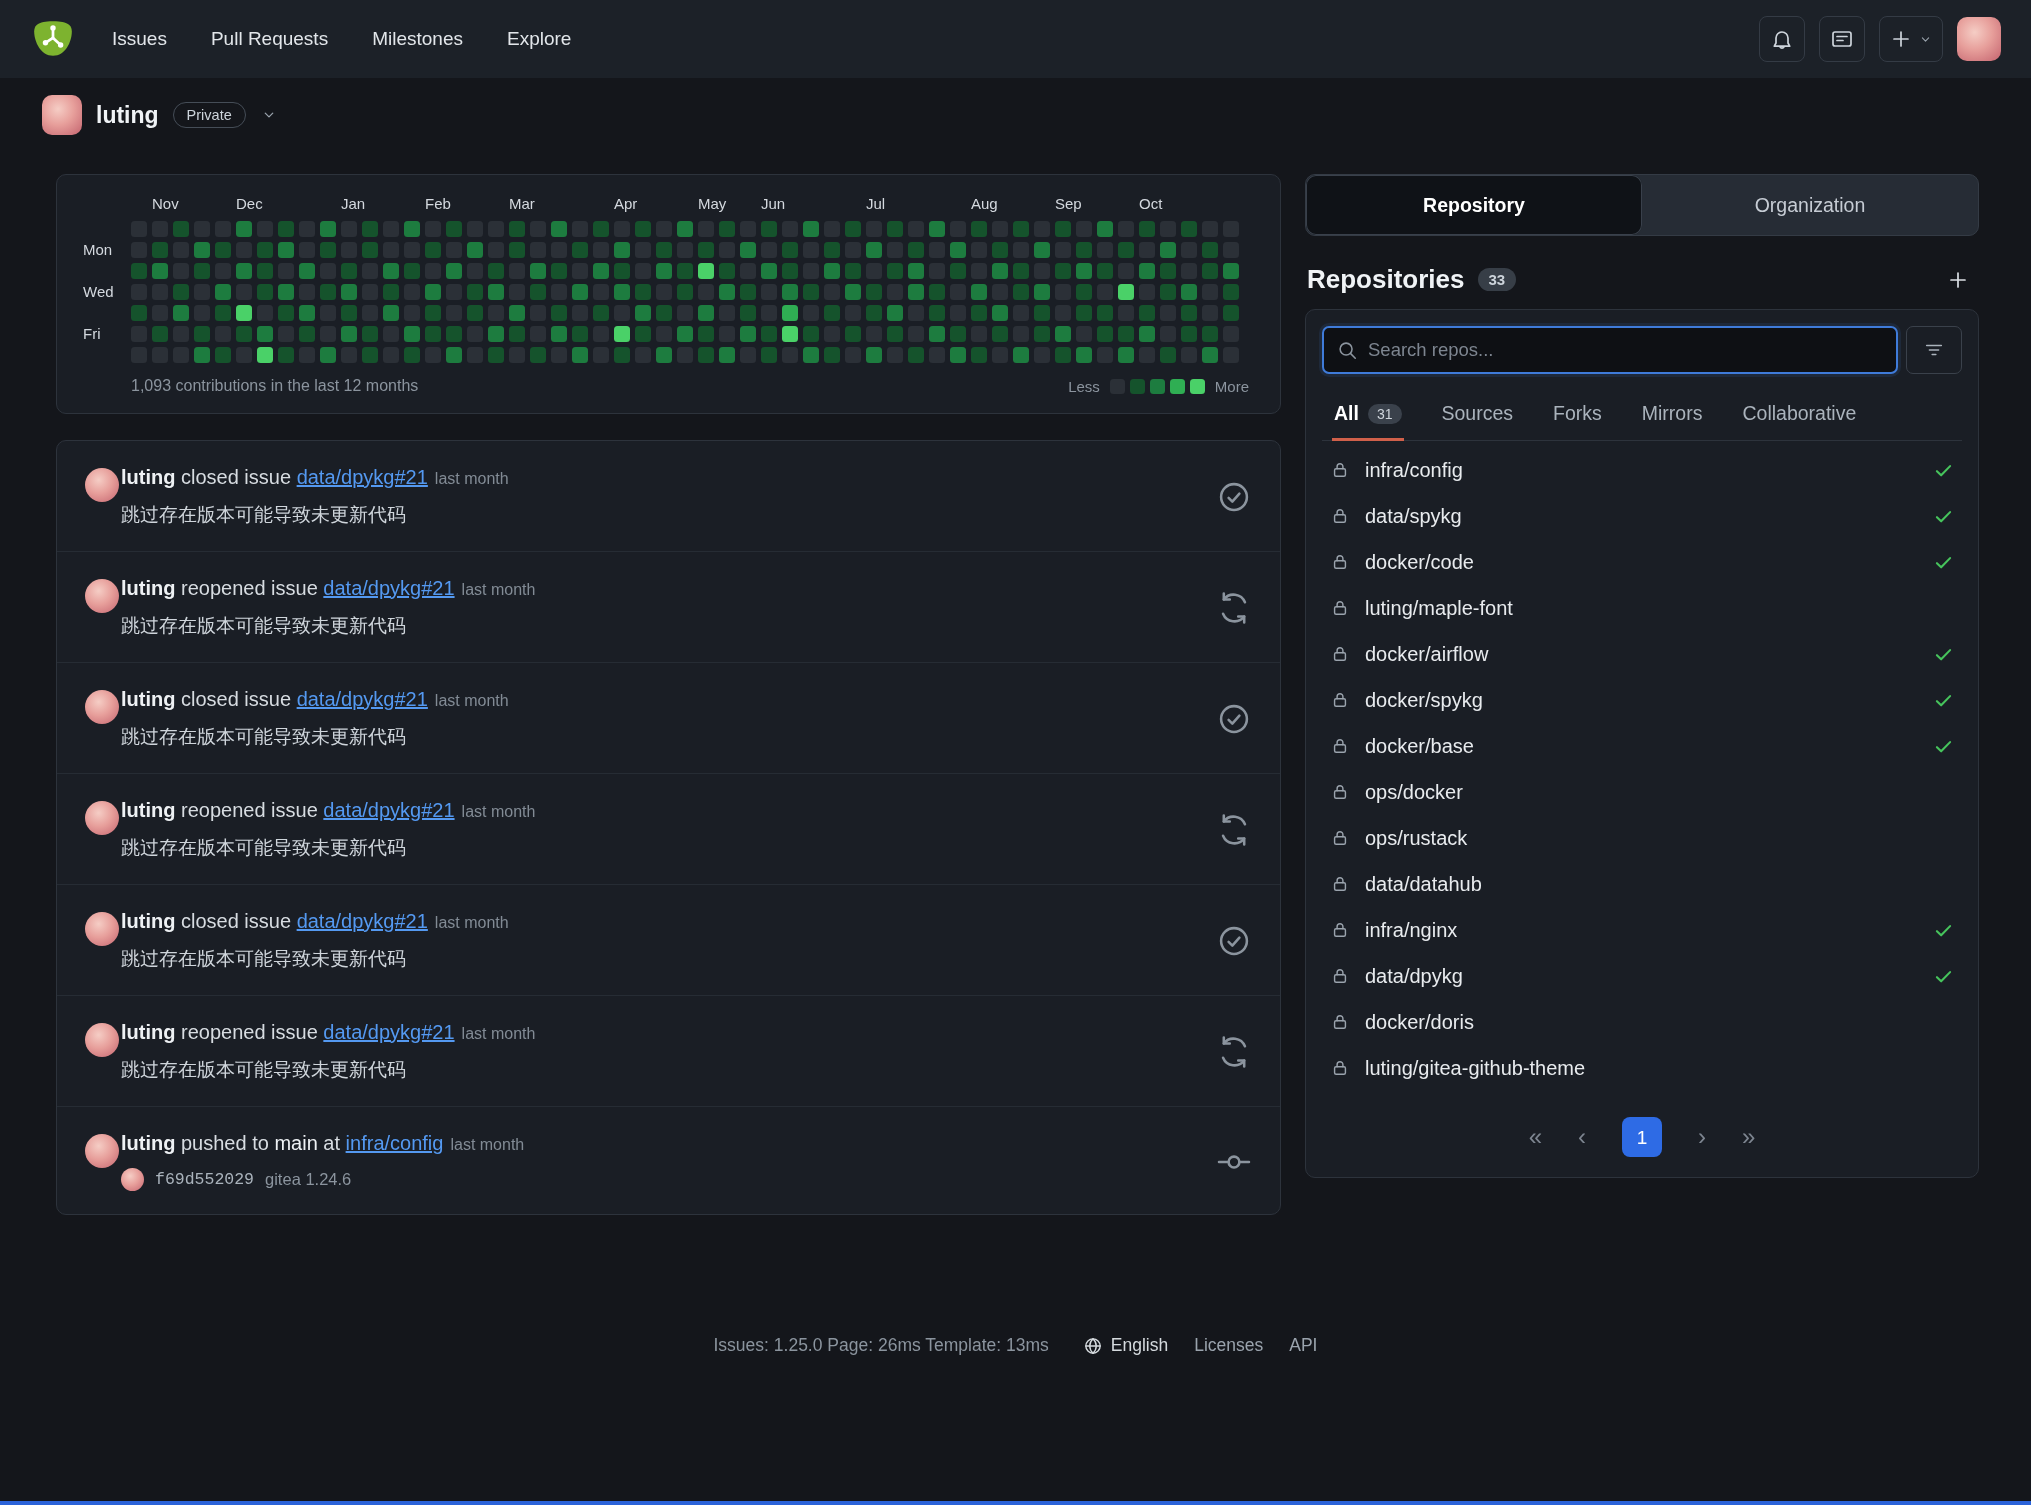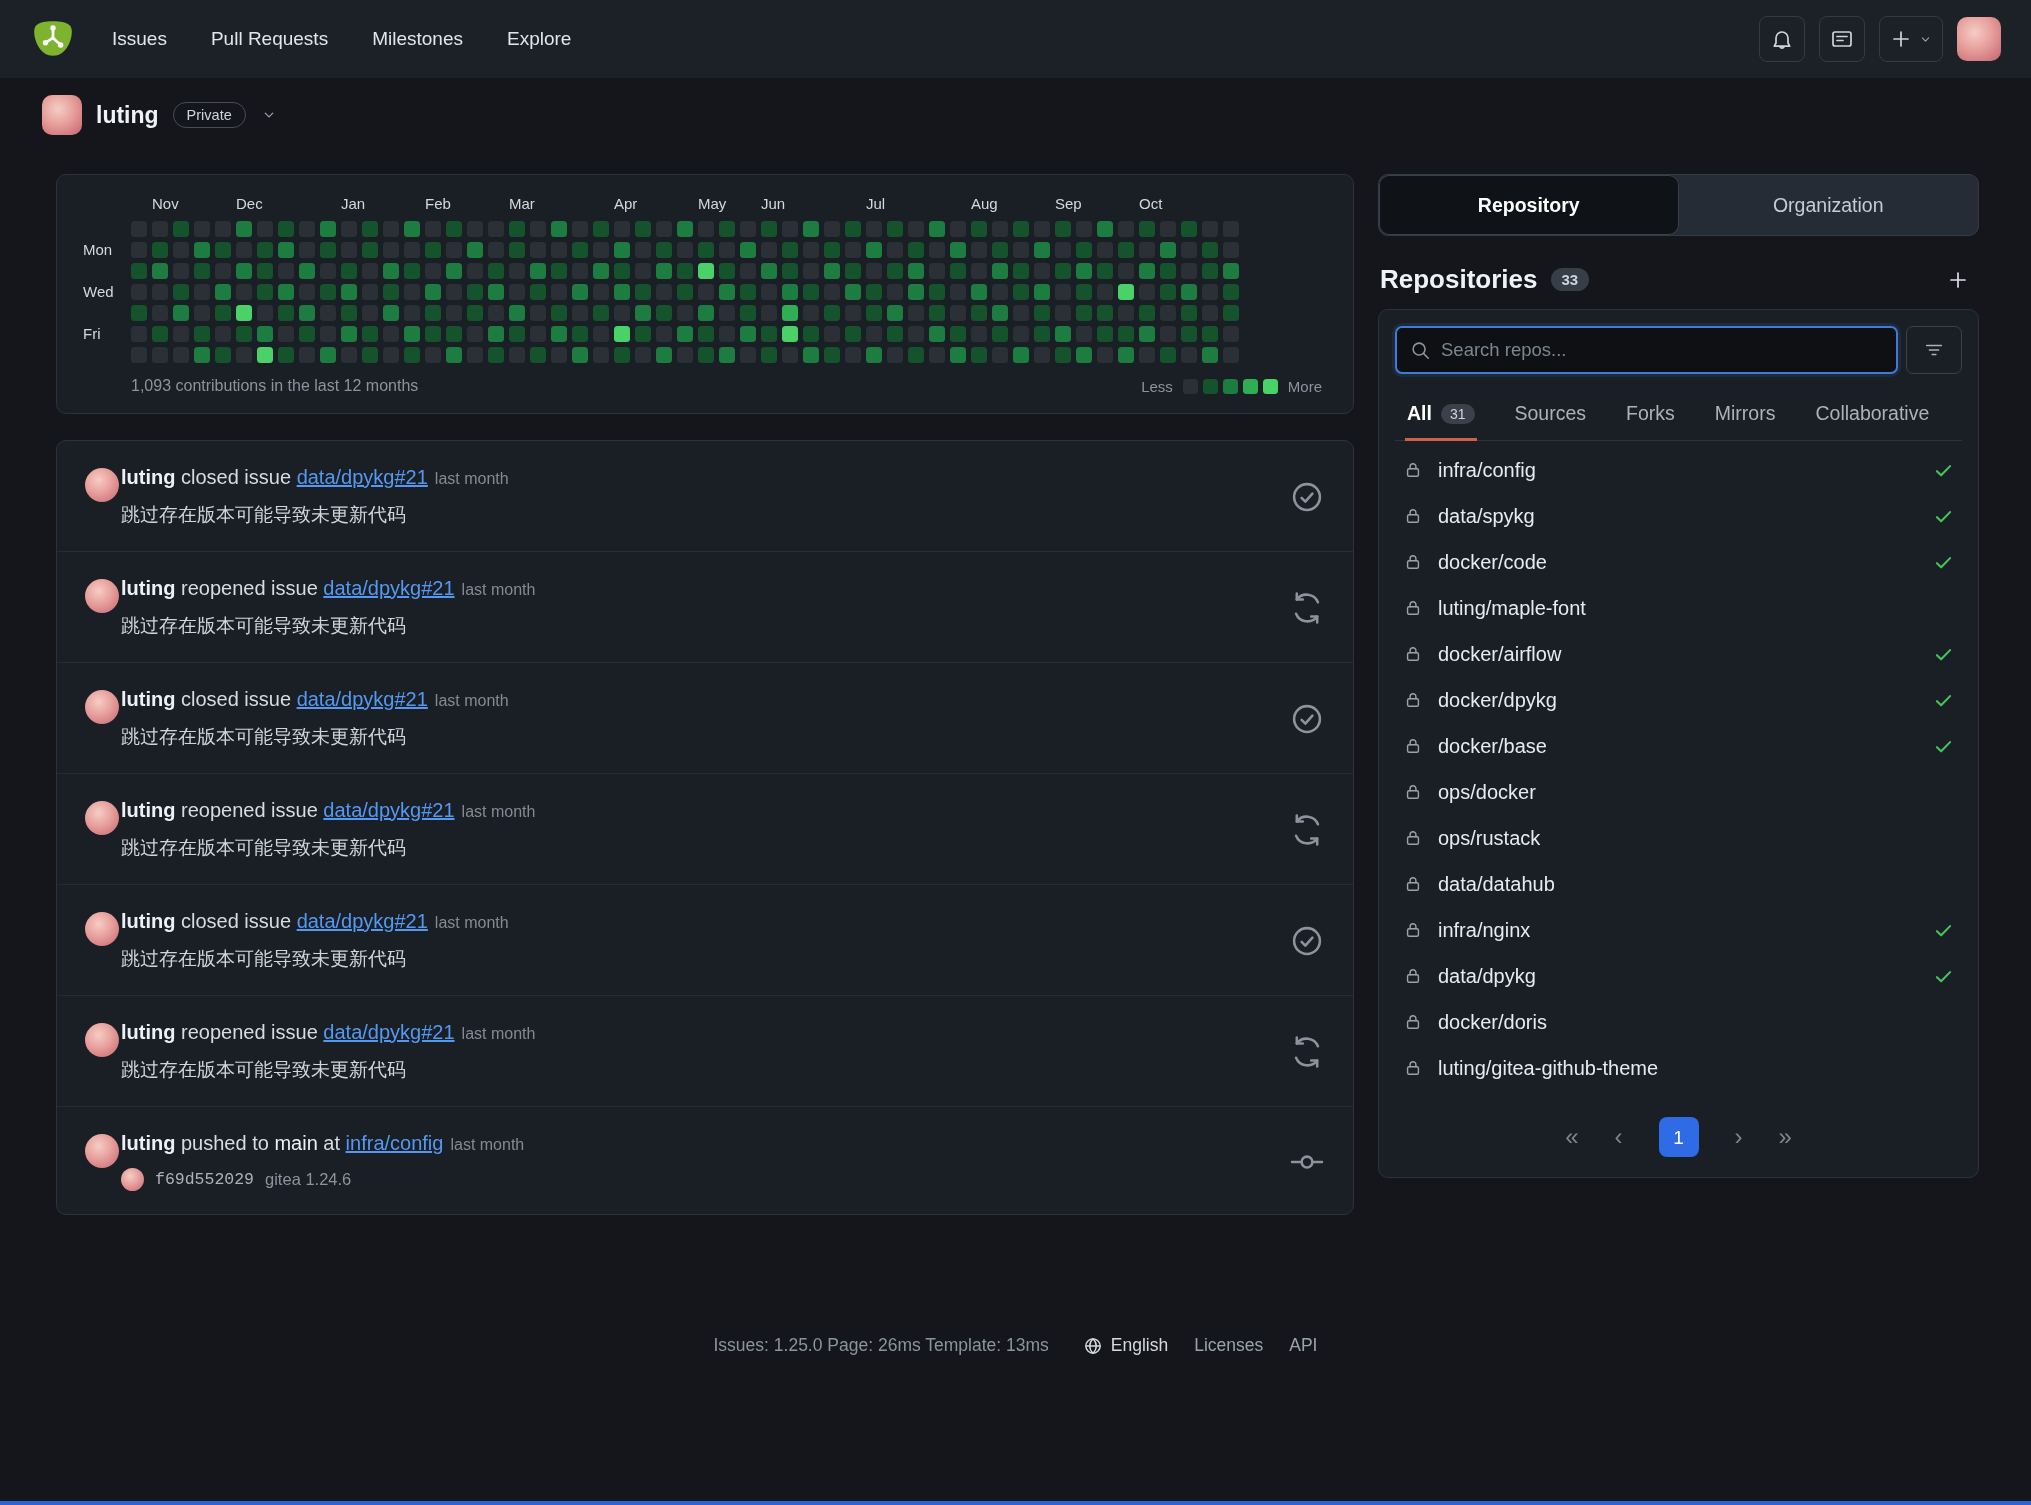--- a/index.html
+++ b/index.html
@@ -61,21 +61,21 @@
   .feed-branch { color: #eef1f4; }
   .feed-time { color: #828b95; font-size: 16px; margin-left: 7px; }
   .feed-text { margin-top: 13px; font-size: 19px; color: #cfd5db; }
   .feed-commit { margin-top: 13px; display: flex; align-items: center; gap: 11px; }
   .av-mini { width: 23px; height: 23px; border-radius: 50%; }
   .commit-sha { font-family: "Liberation Mono", "DejaVu Sans Mono", monospace; font-size: 16.5px; color: #aab3bc; cursor: pointer; }
   .commit-msg { font-size: 16.5px; color: #8b949e; }
   .feed-type { width: 36px; height: 36px; color: #8b949e; margin-left: 12px; align-self: center; flex: none; }
 
   
-  .sidebar { width: 601px; flex: none; }
+  .sidebar { width: 674px; flex: none; }
   .seg-tabs { display: flex; background: #262c35; border: 1px solid #343b45; border-radius: 10px; height: 62px; overflow: hidden; }
   .seg-tab { flex: 1; display: flex; align-items: center; justify-content: center; font-size: 19.5px; color: #c6ccd4; cursor: pointer; }
   .seg-tab.active { background: #0f1217; color: #fff; font-weight: bold; border-radius: 10px; box-shadow: inset 0 0 0 1px #39404b; }
   .repos-heading { display: flex; align-items: center; margin: 28px 6px 14px 2px; gap: 13px; }
   .repos-heading h2 { font-size: 26px; color: #f0f3f6; font-weight: bold; }
   .count-badge { background: #373e47; color: #cdd4db; border-radius: 13px; padding: 3px 11px; font-size: 15px; font-weight: bold; }
   .add-btn { margin-left: auto; width: 30px; height: 30px; color: #dbe0e5; background: none; border: none; cursor: pointer; display: flex; align-items: center; justify-content: center; }
   .add-btn .icon { width: 24px; height: 24px; }
   .repo-panel { padding: 16px 16px 16px; }
   .search-row { display: flex; gap: 8px; }
@@ -804,21 +804,21 @@
                 </svg>
               </span>
    </div>
             <div class="repo-row">
      <span class="icon repo-lock">
                 <svg viewBox="0 0 24 24">
                   <rect x="5.5" y="10.5" width="13" height="9" rx="1.8"></rect>
                   <path d="M8.5 10.5V8a3.5 3.5 0 0 1 7 0v2.5"></path>
                 </svg>
               </span>
-     <span class="repo-name">docker/dpykg</span>
+     <span class="repo-name">docker/spykg</span>
      <span class="icon repo-check">
                 <svg viewBox="0 0 24 24">
                   <path d="M4.5 12.8l4.8 4.7L19.5 7"></path>
                 </svg>
               </span>
    </div>
             <div class="repo-row">
      <span class="icon repo-lock">
                 <svg viewBox="0 0 24 24">
                   <rect x="5.5" y="10.5" width="13" height="9" rx="1.8"></rect>

